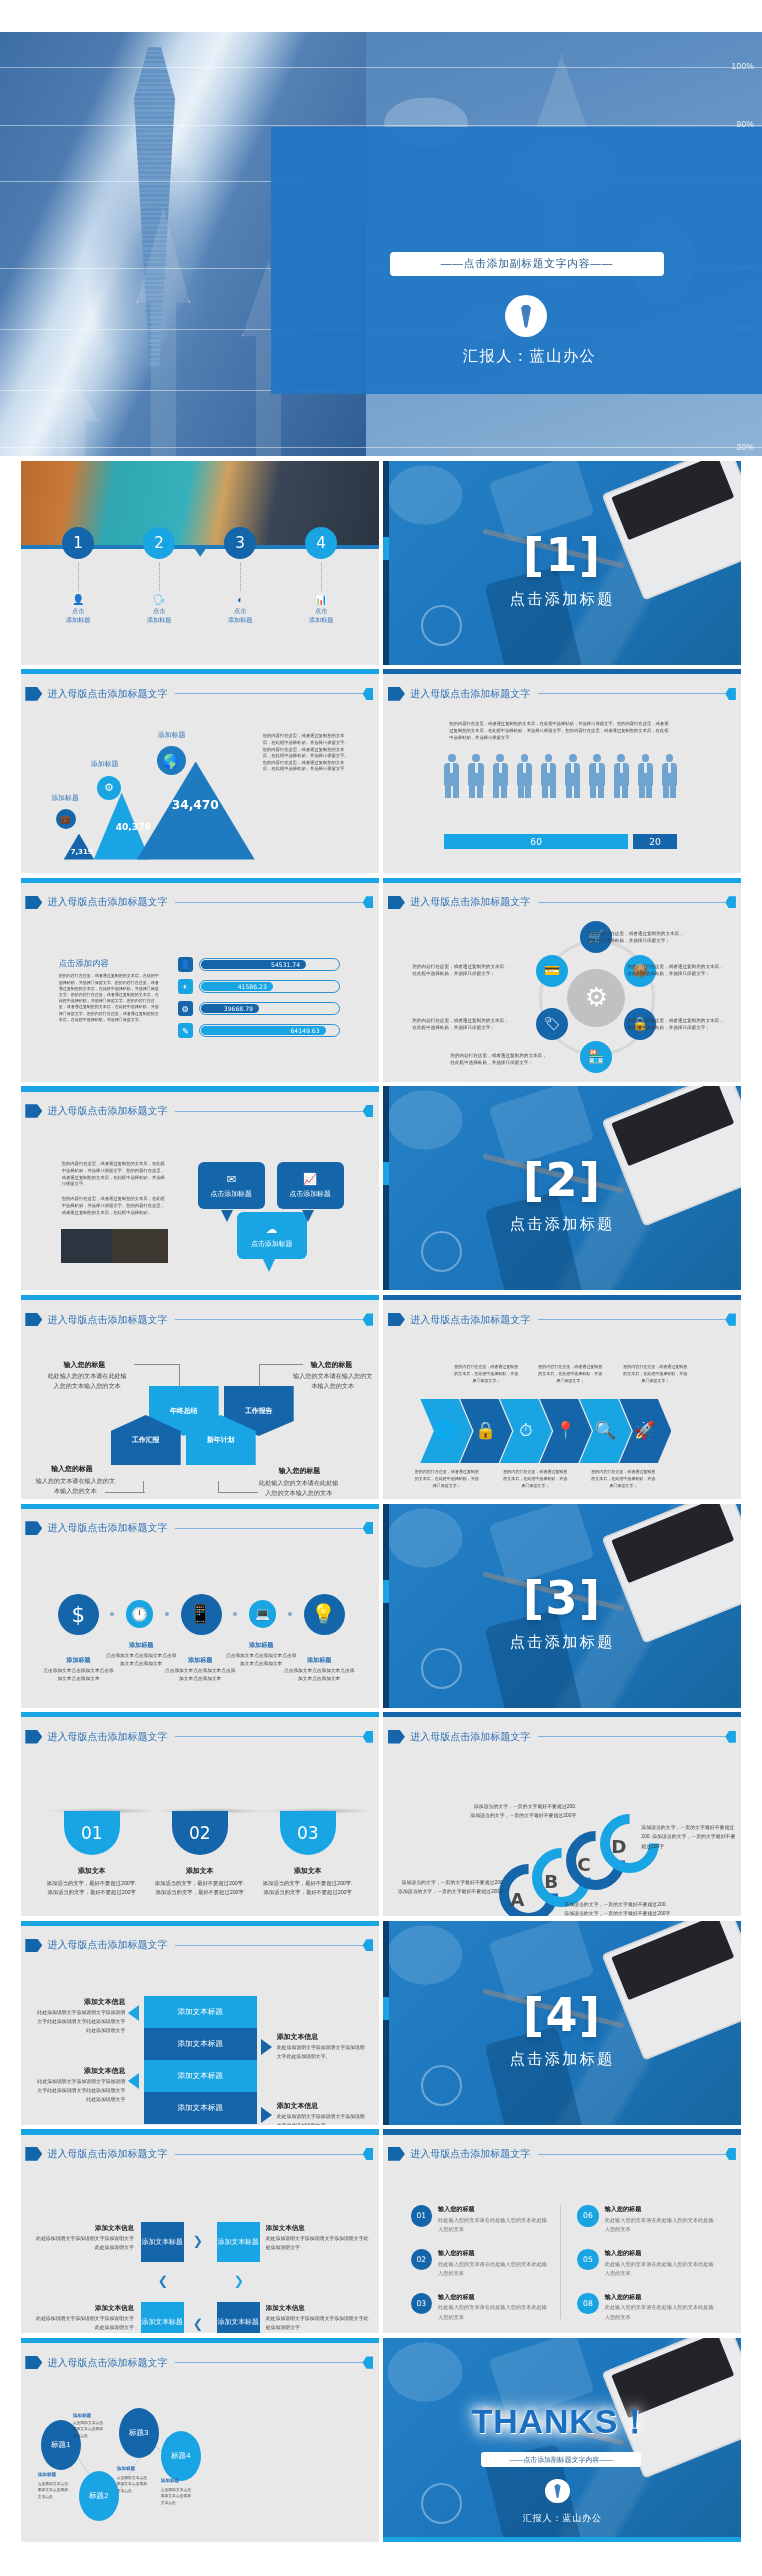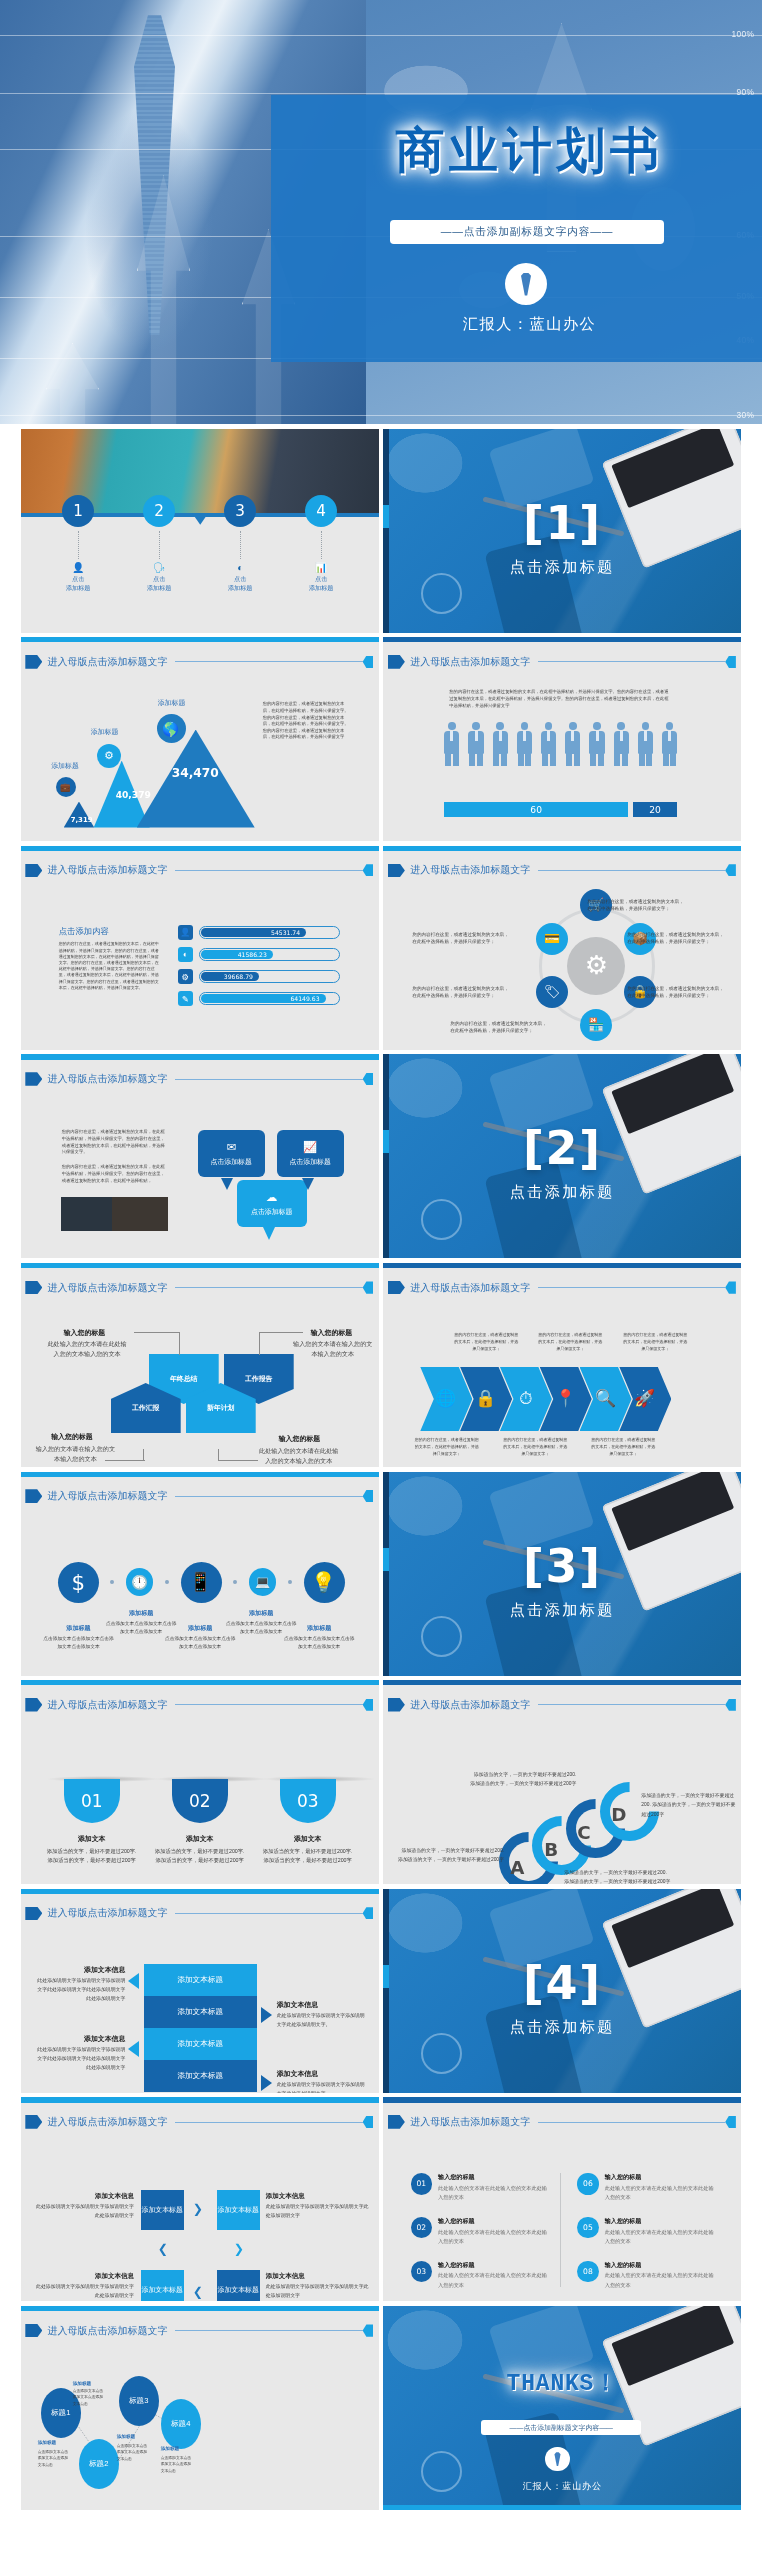--- a/index.html
+++ b/index.html
@@ -11,21 +11,21 @@
   }
   .deck { width: 762px; height: 2576px; display: flex; flex-wrap: wrap; align-content: flex-start; }
 
   
   .slide { position: relative; overflow: hidden; background: #e8e8e8; }
   .s-full { width: 762px; height: 424px; }
   .s-half { width: 358px; height: 204px; margin: 2.3px; }
   .row { width: 762px; display: flex; justify-content: center; }
 
   
-  .cover { background: linear-gradient(160deg,#4a7fb5 0%, #5b8cc0 35%, #6d9bc9 60%, #8fb4d6 100%); }
+  .cover { background: linear-gradient(160deg,#4a7fb5 0%, #5b8cc0 35%, #6d9bc9 60%, #8fb4d6 100%); margin-top: 32px; }
   .cover .suit {
     position: absolute; left: 0; top: 0; width: 366px; height: 424px;
     background:
       radial-gradient(ellipse 91px 175px at 149px 229px, rgba(110,150,195,.95) 0%, rgba(110,150,195,0) 70%),
       linear-gradient(115deg,#3d6ea6 0%,#4d7cb0 22%,#c9dcee 33%,#e9f1f8 40%,#b9d0e6 46%,#5482b5 55%,#2f5e94 100%);
   }
   .cover .tie {
     position: absolute; left: 134px; top: 15.2px; width: 41px; height: 320px;
     background: repeating-linear-gradient(0deg,#5f8fc0 0 2.3px,#6c9ac9 2.3px 4.6px),
                 repeating-linear-gradient(90deg,rgba(255,255,255,.32) 0 1.5px,transparent 1.5px 4.6px);
@@ -181,21 +181,21 @@
   
   .ncirc { width: 21.3px; height: 21.3px; border-radius: 50%; display: flex; align-items: center; justify-content: center;
     color: #fff; font-size: 7.6px; font-family: "DejaVu Sans", sans-serif; flex: 0 0 21.3px; }
 
   
   .oval { position: absolute; border-radius: 50%; display: flex; align-items: center; justify-content: center;
     color: #fff; font-size: 7.6px; }
 
   
   .thanks-title { position: absolute; left: 0; right: 0; top: 61px; text-align: center;
-    font-size: 23px; font-weight: 700; color: #1a6fc0; font-family: Liberation Mono, monospace; letter-spacing: 0.8px;
+    font-size: 34px; font-weight: 700; color: #1a6fc0; font-family: Liberation Sans, sans-serif; letter-spacing: 0.8px;
     text-shadow: 0 0 9.1px #fff, 0 0 15.2px #fff, 0 0 21.3px #fff, 0.8px 0.8px 0 #fff; }
   .thanks-sub { position: absolute; left: 98px; top: 114px; width: 160px; height: 15.2px; background: #fff;
     border-radius: 3px; color: #2b5d8e; font-size: 6.9px; display: flex; align-items: center; justify-content: center; }
   .thanks-badge { position: absolute; left: 162px; top: 141px; width: 24.4px; height: 24.4px; border-radius: 50%;
     background: #fff; display: flex; align-items: center; justify-content: center; }
   .thanks-author { position: absolute; left: 0; right: 0; top: 174px; text-align: center; color: #fff; font-size: 9.1px; letter-spacing: 0.8px; }
 
   .sep { width: 762px; height: 2.3px; background: #fff; }
 </style>
 </head>
@@ -222,21 +222,20 @@
     <div class="pct" style="top:291px">50%</div>
     <div class="pct" style="top:335px">40%</div>
     <div class="pct" style="top:410px">30%</div>
 
     <div class="arrow" style="left:531px;top:23px;width:61px;height:229px;"></div>
     <div class="arrow" style="left:137px;top:175px;width:53px;height:252px;"></div>
     <div class="arrow" style="left:242px;top:229px;width:53px;height:198px;"></div>
     <div class="arrow" style="left:46px;top:343px;width:53px;height:122px;"></div>
 
     <div class="panel"></div>
-    <div class="c-title">商业计划书</div>
     <div class="c-sub">——点击添加副标题文字内容——</div>
     <div class="c-badge">
         <div class="tieicon"></div>
       </div>
     <div class="c-author">汇报人：蓝山办公</div>
   </div>
   <div class="sep"></div>
 
   <div class="row">
 

